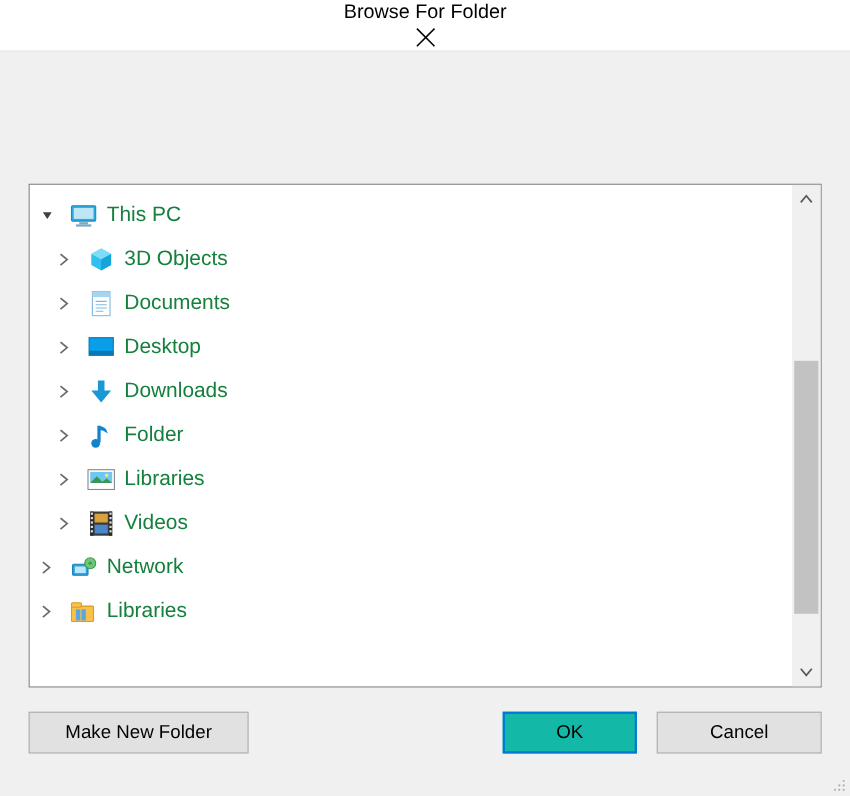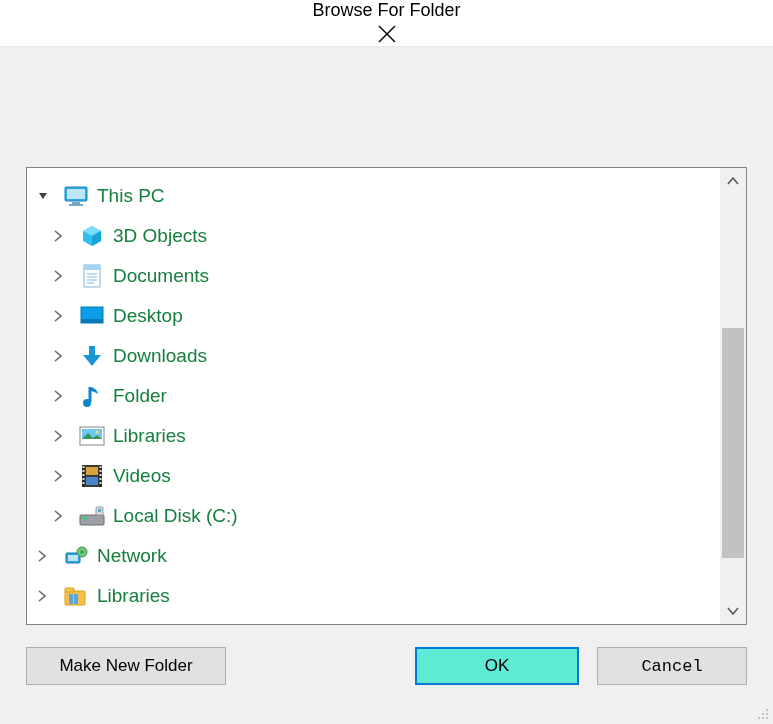--- a/index.html
+++ b/index.html
@@ -105,25 +105,25 @@
   .btn {
     height: 38px;
     font-size: 17px;
     font-family: inherit;
     background: #e1e1e1;
     border: 1px solid #adadad;
     cursor: pointer;
     padding: 0 18px;
   }
   .btn.ok {
-    width: 164px;
-    background: #5eead4;
+    width: 122px;
+    background: #14b8a6;
     border: 2px solid #0078d7;
   }
-  .btn.cancel { width: 150px; font-family: Liberation Mono, monospace; }
+  .btn.cancel { width: 150px; }
   .btn.mnf { width: 200px; }
   .right-btns { display: flex; gap: 18px; }
   .resize-grip {
     position: absolute;
     right: 2px; bottom: 2px;
     width: 16px; height: 16px;
     color: #b8b8b8;
     font-size: 14px;
     line-height: 1;
   }
@@ -282,36 +282,20 @@
             <rect x="18.5" y="2" width="2" height="2" fill="#ddd"></rect>
               <rect x="18.5" y="6" width="2" height="2" fill="#ddd"></rect>
               <rect x="18.5" y="10" width="2" height="2" fill="#ddd"></rect>
               <rect x="18.5" y="14" width="2" height="2" fill="#ddd"></rect>
               <rect x="18.5" y="18" width="2" height="2" fill="#ddd"></rect>
           </svg>
         </span>
         <span class="label">Videos</span>
       </div>
 
-      <div class="row child">
-        <span class="chev">
-          <svg width="10" height="12" viewBox="0 0 10 12">
-              <path d="M2 1 L8 6 L2 11" fill="none" stroke="#6b6b6b" stroke-width="1.6"></path>
-            </svg>
-        </span>
-        <span class="icon">
-          <svg width="26" height="22" viewBox="0 0 26 22">
-            <rect x="1" y="10" width="24" height="10" rx="1" fill="#9aa0a6" stroke="#6b6f74"></rect>
-            <rect x="3" y="12" width="6" height="2" fill="#3cd070"></rect>
-            <rect x="17" y="2" width="7" height="8" rx="1" fill="#d8d8d8" stroke="#9a9a9a"></rect>
-            <rect x="19" y="4" width="3" height="3" fill="#59a7d8"></rect>
-          </svg>
-        </span>
-        <span class="label">Local Disk (C:)</span>
-      </div>
 
       <div class="row">
         <span class="chev">
           <svg width="10" height="12" viewBox="0 0 10 12">
               <path d="M2 1 L8 6 L2 11" fill="none" stroke="#6b6b6b" stroke-width="1.6"></path>
             </svg>
         </span>
         <span class="icon">
           <svg width="26" height="22" viewBox="0 0 26 22">
             <rect x="3" y="8" width="14" height="10" rx="1" fill="#2aa3e0" stroke="#1a7db3"></rect>

